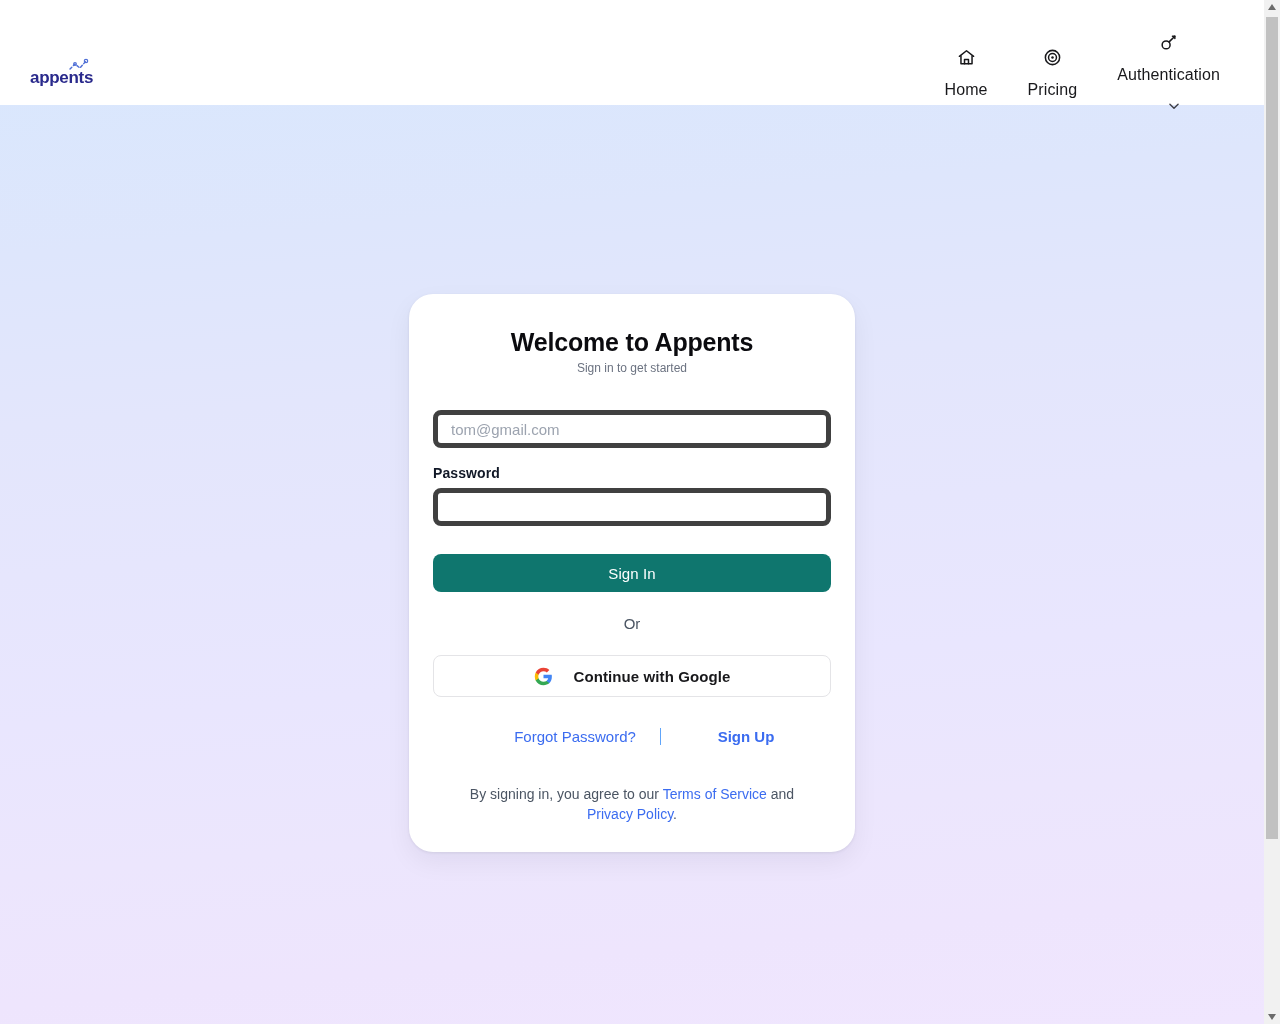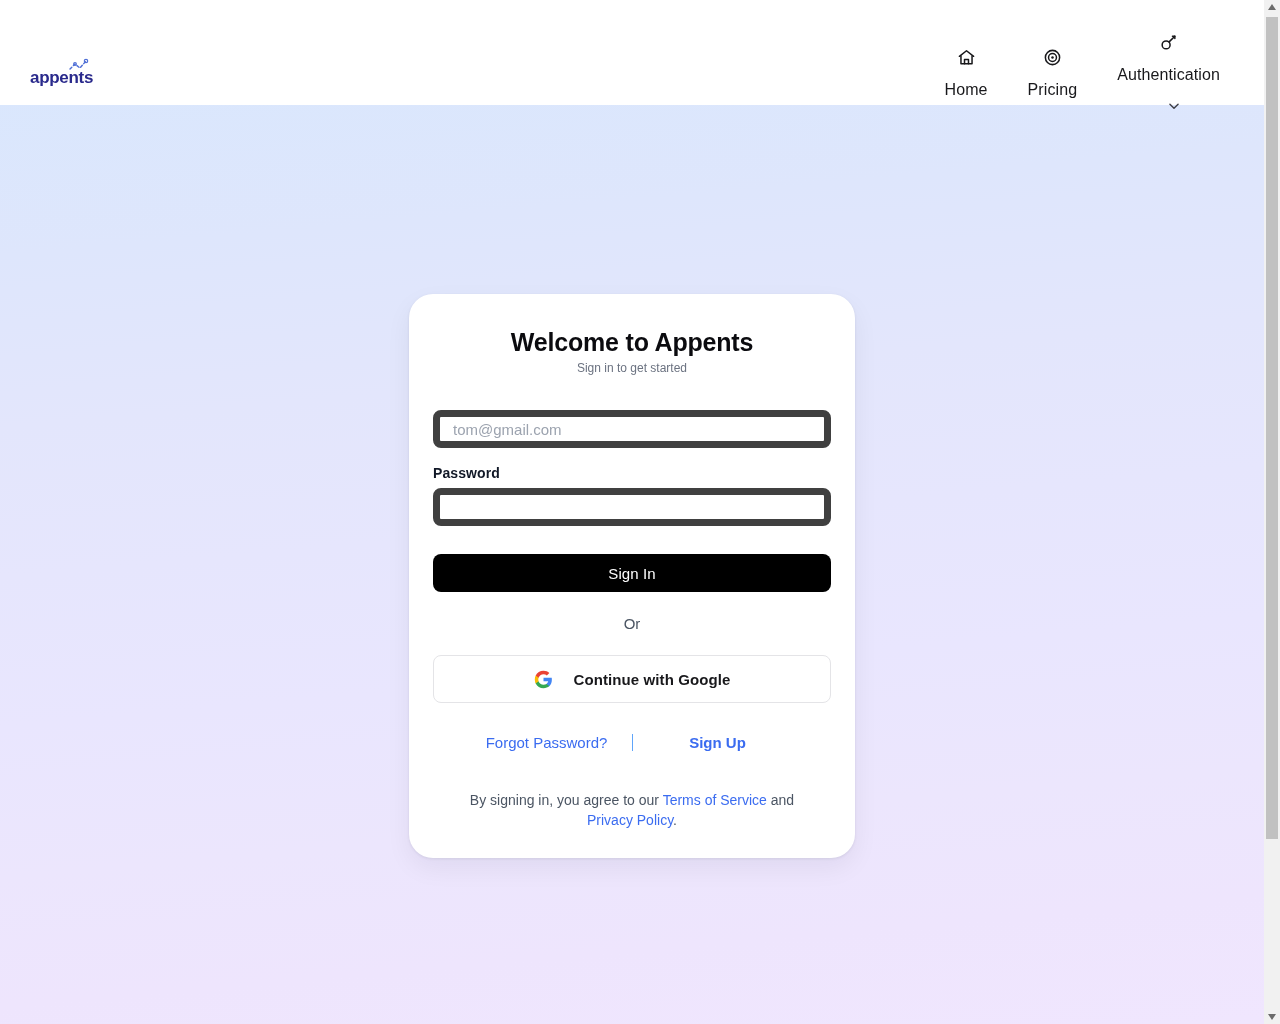--- a/index.html
+++ b/index.html
@@ -155,40 +155,40 @@
     font-weight: bold;
     color: #111827;
     margin-bottom: 7px;
     letter-spacing: .1px;
   }
 
   .text-input {
     display: block;
     width: 398px;
     height: 38px;
-    border: 7px solid #404040;
+    border: 5px solid #404040;
     border-radius: 8px;
     background: #ffffff;
     font-family: "Liberation Sans", sans-serif;
     font-size: 15px;
     color: #111827;
     padding: 0 13px;
     outline: none;
   }
 
   .text-input::placeholder { color: #9ca3af; }
 
   .field-group + .field-group { margin-top: 17px; }
 
   .primary-btn {
     display: block;
     width: 398px;
     height: 38px;
     margin-top: 28px;
-    background: #000000;
+    background: #0f766e;
     border: none;
     border-radius: 8px;
     color: #ffffff;
     font-family: "Liberation Sans", sans-serif;
     font-size: 15px;
     font-weight: normal;
     cursor: pointer;
     letter-spacing: .1px;
   }
 
@@ -199,39 +199,39 @@
     margin-top: 23px;
     line-height: 18px;
   }
 
   .google-btn {
     display: flex;
     align-items: center;
     justify-content: center;
     gap: 21px;
     width: 398px;
-    height: 48px;
+    height: 42px;
     margin-top: 22px;
     background: #ffffff;
     border: 1px solid #e4e4e7;
     border-radius: 8px;
     font-family: "Liberation Sans", sans-serif;
     font-size: 15px;
     font-weight: bold;
     color: #18181b;
     cursor: pointer;
     letter-spacing: .1px;
   }
 
   .google-btn svg { display: block; }
 
   .link-row {
     display: flex;
     align-items: center;
-    justify-content: center;
+    justify-content: flex-end;
     margin-top: 31px;
   }
 
   .inline-link {
     font-size: 15px;
     color: #3b6cf0;
     cursor: pointer;
     text-decoration: none;
   }
 

